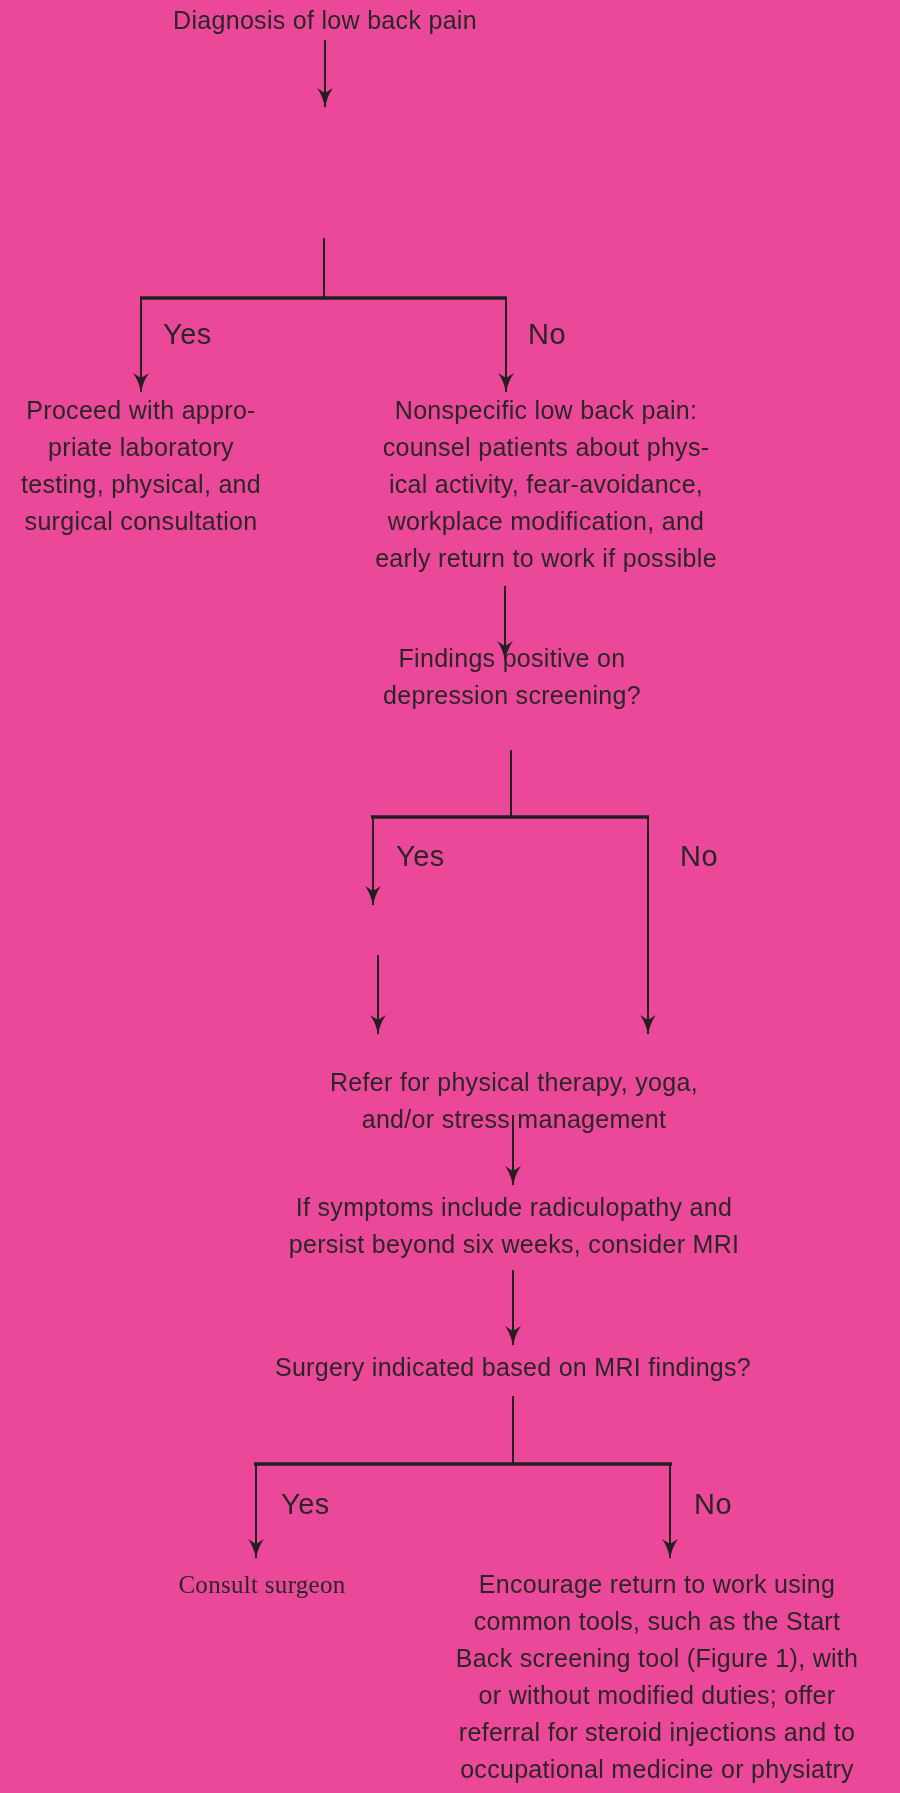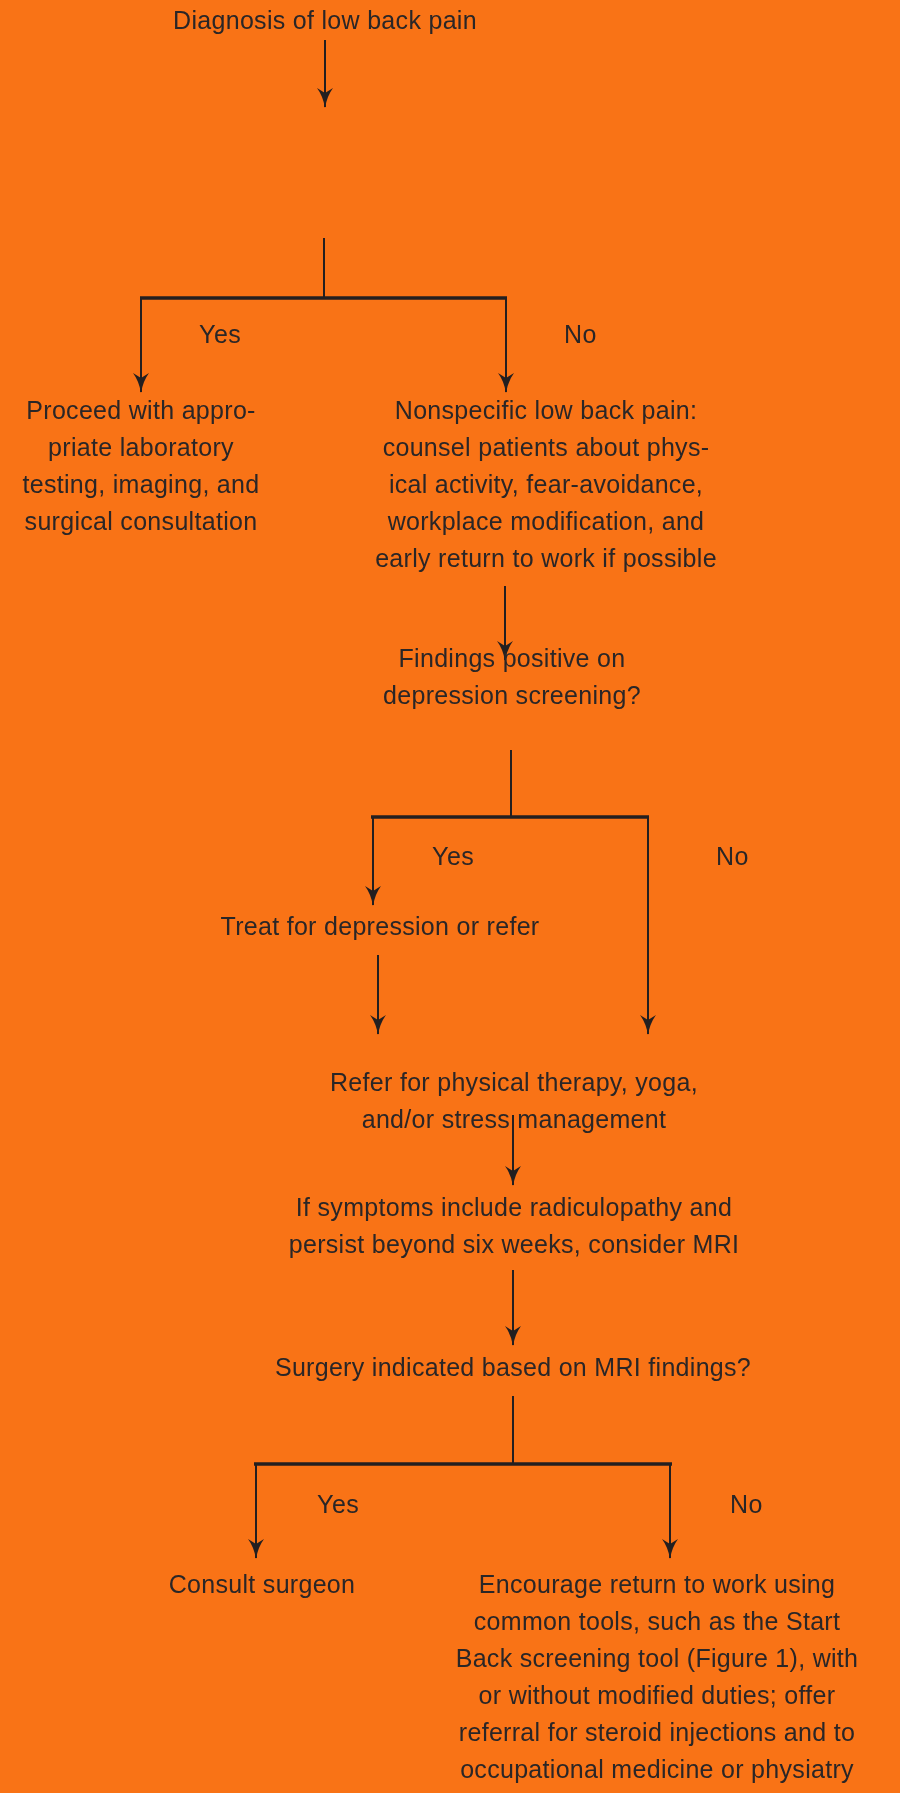--- a/index.html
+++ b/index.html
@@ -1,20 +1,20 @@
 <!DOCTYPE html>
 <html><head>
 <meta charset="utf-8">
 <style>
   html, body { margin: 0; padding: 0; background: #ffffff; }
   .stage {
     position: relative;
     width: 900px;
     height: 1793px;
-    background: #f97316;
+    background: #ec4899;
     overflow: hidden;
     font-family: "Liberation Sans", "DejaVu Sans", sans-serif;
     color: #2a2627;
   }
   .wires {
     position: absolute;
     left: 0; top: 0;
     width: 900px; height: 1793px;
     pointer-events: none;
   }
@@ -22,37 +22,36 @@
     position: absolute;
     font-size: 25px;
     line-height: 37px;
     letter-spacing: 0.3px;
     text-align: center;
     white-space: pre-line;
     color: #2a2627;
   }
   .branch-label {
     position: absolute;
-    font-size: 25px;
+    font-size: 29px;
     line-height: 37px;
     letter-spacing: 0.5px;
     color: #2a2627;
-    margin-left: 36px;
   }
   
   #n-title       { left: 75px;  top: 2px;    width: 500px; }
   #n-q1          { left: 15px;  top: 112px;  width: 620px; }
   #n-proceed     { left: 0px;   top: 392px;  width: 282px; }
   #n-nonspecific { left: 326px; top: 392px;  width: 440px; }
   #n-depression  { left: 332px; top: 640px;  width: 360px; }
   #n-treat       { left: 170px; top: 908px;  width: 420px; }
   #n-refer       { left: 284px; top: 1064px; width: 460px; }
   #n-mri         { left: 224px; top: 1189px; width: 580px; }
   #n-surgery     { left: 213px; top: 1349px; width: 600px; }
-  #n-consult     { left: 112px; top: 1566px; width: 300px; }
+  #n-consult     { left: 112px; top: 1566px; width: 300px; font-family: Liberation Serif, serif; }
   #n-encourage   { left: 407px; top: 1566px; width: 500px; }
   #lbl-yes1 { left: 163px; top: 316px; }
   #lbl-no1  { left: 528px; top: 316px; }
   #lbl-yes2 { left: 396px; top: 838px; }
   #lbl-no2  { left: 680px; top: 838px; }
   #lbl-yes3 { left: 281px; top: 1486px; }
   #lbl-no3  { left: 694px; top: 1486px; }
 </style>
 </head>
 <body>
@@ -93,36 +92,35 @@
   </svg>
 
   <div class="node" id="n-title">Diagnosis of low back pain</div>
 
 
   <div class="branch-label" id="lbl-yes1">Yes</div>
   <div class="branch-label" id="lbl-no1">No</div>
 
   <div class="node" id="n-proceed">Proceed with appro-
 priate laboratory
-testing, imaging, and
+testing, physical, and
 surgical consultation</div>
 
   <div class="node" id="n-nonspecific">Nonspecific low back pain:
 counsel patients about phys-
 ical activity, fear-avoidance,
 workplace modification, and
 early return to work if possible</div>
 
   <div class="node" id="n-depression">Findings positive on
 depression screening?</div>
 
   <div class="branch-label" id="lbl-yes2">Yes</div>
   <div class="branch-label" id="lbl-no2">No</div>
 
-  <div class="node" id="n-treat">Treat for depression or refer</div>
 
   <div class="node" id="n-refer">Refer for physical therapy, yoga,
 and/or stress management</div>
 
   <div class="node" id="n-mri">If symptoms include radiculopathy and
 persist beyond six weeks, consider MRI</div>
 
   <div class="node" id="n-surgery">Surgery indicated based on MRI findings?</div>
 
   <div class="branch-label" id="lbl-yes3">Yes</div>

